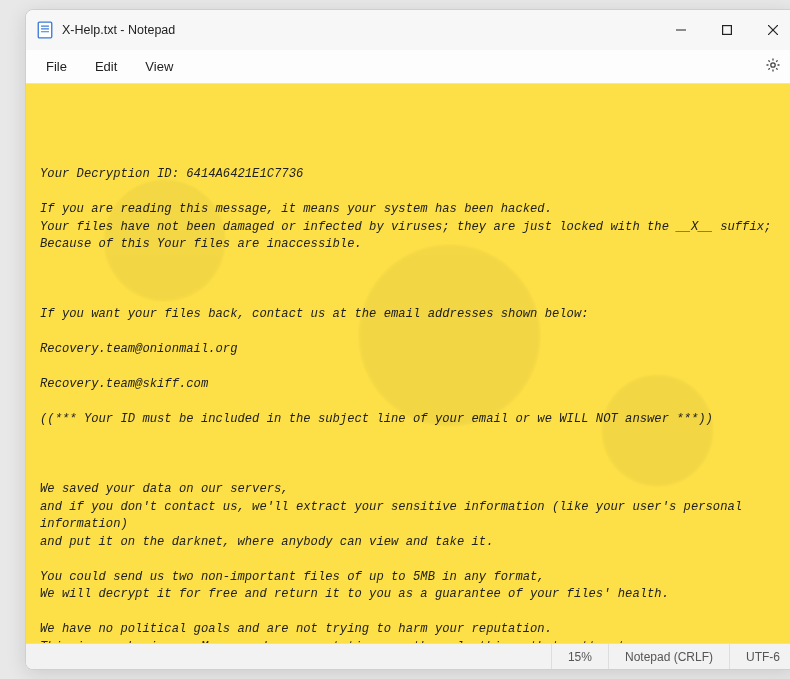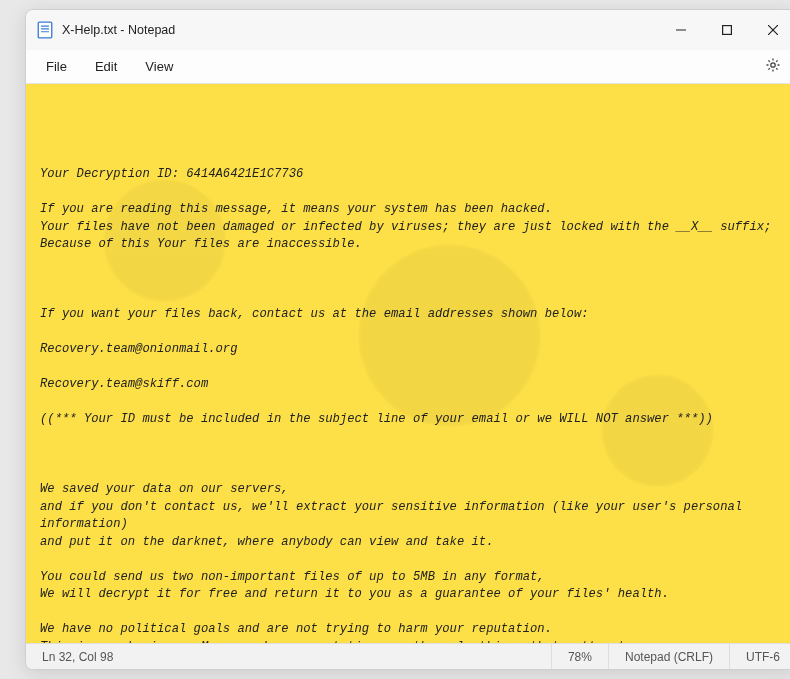--- a/index.html
+++ b/index.html
@@ -178,20 +178,19 @@
         </svg>
       </span>
     </div>
   </div>
 
   <div class="editor" id="editor">
     <div class="watermark"></div>
   <span class="line"></span><span class="line">Your Decryption ID: 6414A6421E1C7736</span><span class="line"></span><span class="line">If you are reading this message, it means your system has been hacked.</span><span class="line">Your files have not been damaged or infected by viruses; they are just locked with the __X__ suffix;</span><span class="line">Because of this Your files are inaccessible.</span><span class="line"></span><span class="line"></span><span class="line"></span><span class="line">If you want your files back, contact us at the email addresses shown below:</span><span class="line"></span><span class="line">Recovery.team@onionmail.org</span><span class="line"></span><span class="line">Recovery.team@skiff.com</span><span class="line"></span><span class="line">((*** Your ID must be included in the subject line of your email or we WILL NOT answer ***))</span><span class="line"></span><span class="line"></span><span class="line"></span><span class="line">We saved your data on our servers,</span><span class="line">and if you don't contact us, we'll extract your sensitive information (like your user's personal information)</span><span class="line">and put it on the darknet, where anybody can view and take it.</span><span class="line"></span><span class="line">You could send us two non-important files of up to 5MB in any format,</span><span class="line">We will decrypt it for free and return it to you as a guarantee of your files' health.</span><span class="line"></span><span class="line">We have no political goals and are not trying to harm your reputation.</span><span class="line">This is our business. Money and our reputation are the only things that matter to us.</span></div>
 
   <div class="statusbar">
-    <div class="seg first">Ln 32, Col 98</div>
     <div class="fill"></div>
-    <div class="seg">78%</div>
+    <div class="seg">15%</div>
     <div class="seg">Notepad (CRLF)</div>
     <div class="seg">UTF-6</div>
   </div>
 
 </div>
 
 </body></html>

